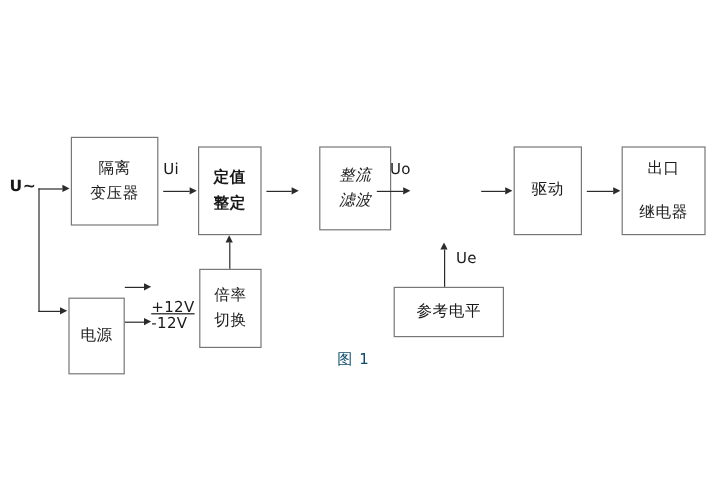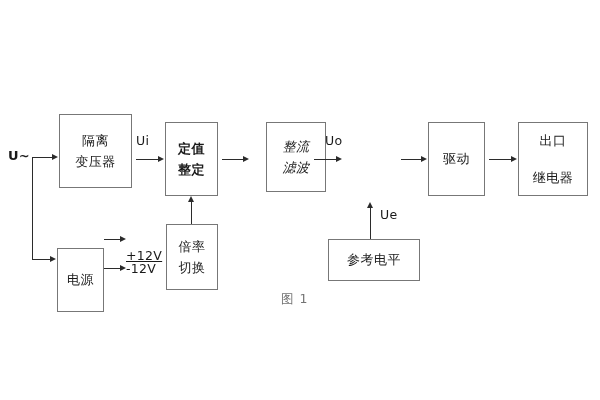--- a/index.html
+++ b/index.html
@@ -51,21 +51,21 @@
   .ar-u{
     position:absolute;width:0;height:0;
     border-left:3.5px solid transparent;
     border-right:3.5px solid transparent;
     border-bottom:6px solid #2b2b2b;
   }
 
   .caption{
     position:absolute;
     font-size:12.5px;
-    color:#737373;
+    color:#0c4a6e;
     letter-spacing:1px;
   }
 </style>
 </head>
 <body>
 
 <div id="canvas">
 
   <div class="lbl big" style="left:8px;top:148px;">U~</div>
 

